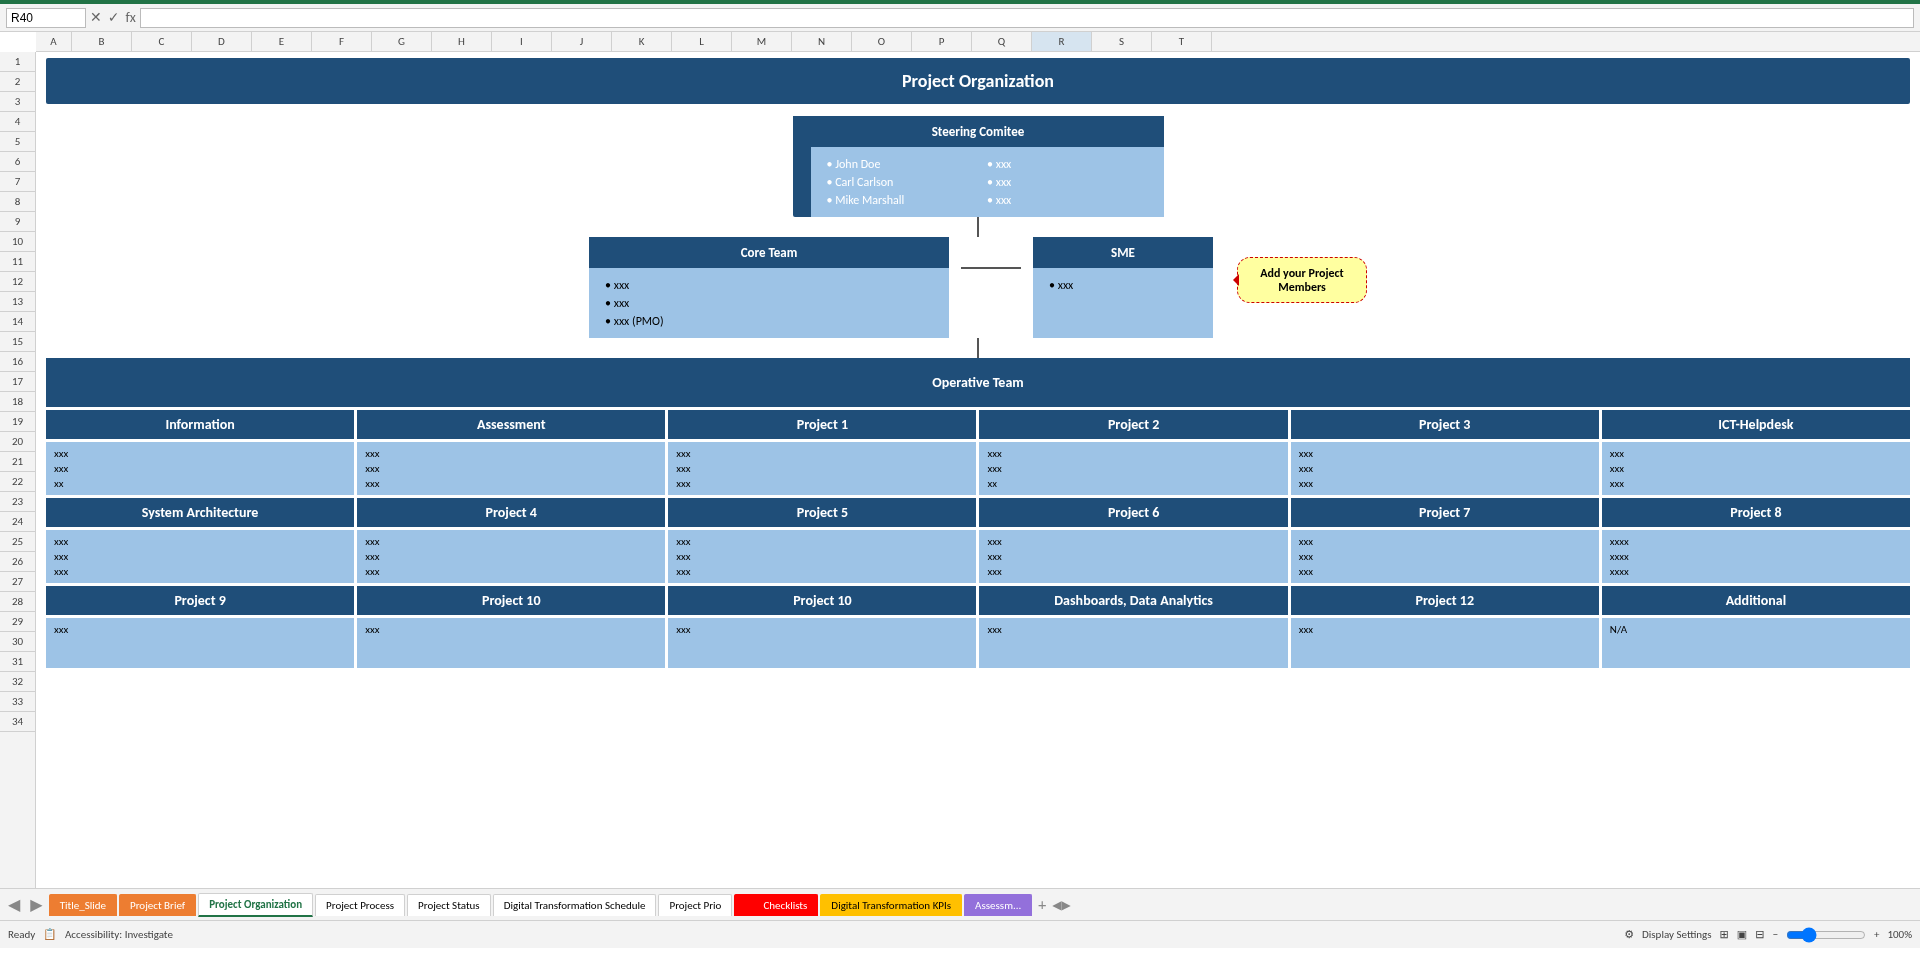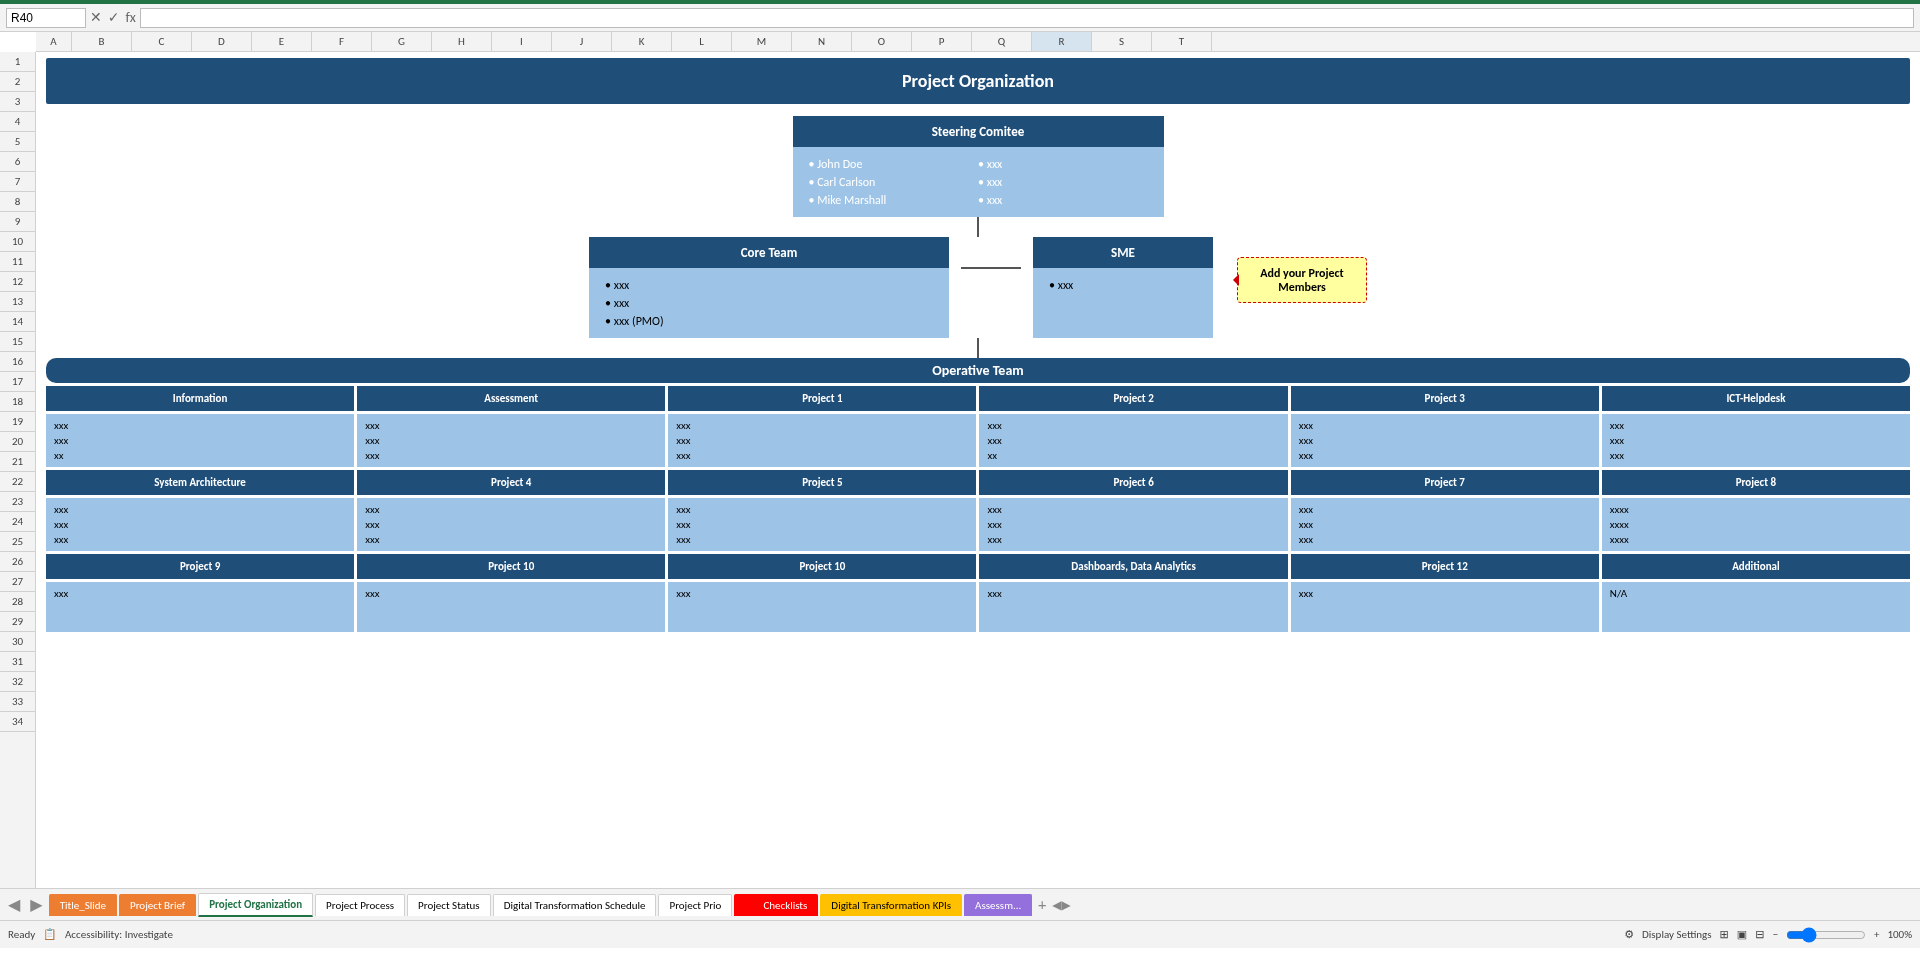--- a/index.html
+++ b/index.html
@@ -19,36 +19,36 @@
 
     
     .main-header { background: #1f4e79; color: #fff; text-align: center; font-size: 18px; font-weight: bold; padding: 12px; margin-bottom: 12px; border-radius: 2px; }
 
     
     .org-chart { display: flex; flex-direction: column; align-items: center; gap: 0; }
 
     
     .steering-box { width: 371px; background: #1f4e79; color: #fff; border-radius: 2px; }
     .box-header { background: #1f4e79; color: #fff; text-align: center; font-weight: bold; padding: 8px; font-size: 13px; }
-    .box-body { background: #9dc3e6; padding: 8px 16px; display: grid; grid-template-columns: 1fr 1fr; }
+    .box-body { background: #9dc3e6; padding: 8px 16px; display: grid; grid-template-columns: 1fr 1fr; margin-left: 18px; }
     .box-body-list { list-style: none; padding: 0; }
     .box-body-list li { padding: 2px 0; font-size: 12px; }
     .box-body-list li::before { content: "• "; }
 
     
     .connector-v { width: 2px; height: 20px; background: #555; margin: 0 auto; }
     .core-team-box { width: 360px; }
 
     
-    .operative-header { background: #1f4e79; color: #fff; text-align: center; font-weight: bold; padding: 4px; font-size: 14px; border-radius: 10px; }
+    .operative-header { background: #1f4e79; color: #fff; text-align: center; font-weight: bold; padding: 16px; font-size: 14px; border-radius: 0; }
 
     
     .team-grid { display: grid; grid-template-columns: repeat(6, 1fr); gap: 3px; margin-top: 3px; }
     .team-col { display: flex; flex-direction: column; gap: 3px; }
-    .team-cell-header { background: #1f4e79; color: #fff; font-weight: bold; text-align: center; padding: 6px 4px; font-size: 11px; }
+    .team-cell-header { background: #1f4e79; color: #fff; font-weight: bold; text-align: center; padding: 6px 4px; font-size: 14px; }
     .team-cell-body { background: #9dc3e6; padding: 4px 8px; font-size: 11px; min-height: 50px; }
     .team-cell-body div { padding: 1px 0; }
 
     
     .bottom-bar { height: 32px; background: #f3f3f3; border-top: 1px solid #d0d0d0; display: flex; align-items: center; padding: 0 4px; gap: 2px; overflow: hidden; }
     .tab { padding: 4px 10px; font-size: 11px; border: 1px solid #d0d0d0; border-bottom: none; cursor: pointer; white-space: nowrap; background: #fff; border-radius: 2px 2px 0 0; }
     .tab.orange { background: #ed7d31; color: #fff; border-color: #ed7d31; }
     .tab.green { background: #fff; color: #217346; font-weight: bold; border-bottom: 2px solid #217346; }
     .tab.red { background: #ff0000; color: #fff; border-color: #ff0000; padding-left: 28px; }
     .tab.gold { background: #ffc000; color: #000; border-color: #ffc000; }
@@ -188,21 +188,21 @@
           <div class="box-header">SME</div>
           <div style="background:#9dc3e6; padding:8px 16px; min-height:70px;">
             <ul class="box-body-list">
               <li>xxx</li>
             </ul>
           </div>
         </div>
 
         <div style="position:relative; margin-left:12px; margin-top:20px;">
           <div style="position:absolute; left:-10px; top:50%; transform:translateY(-50%); width:0; height:0; border:6px solid transparent; border-right-color:#cc0000;"></div>
-          <div style="background:#ffffa0; border:1px dashed #cc0000; padding:8px 12px; font-size:12px; font-weight:bold; border-radius:4px; width:130px; text-align:center;">Add your Project Members</div>
+          <div style="background:#ffffa0; border:1px dashed #cc0000; padding:8px 12px; font-size:12px; font-weight:bold; border-radius:13px; width:130px; text-align:center;">Add your Project Members</div>
         </div>
       </div>
 
       <div class="connector-v"></div>
 
       <div class="operative-wrapper">
         <div class="operative-header">Operative Team</div>
 
         <div class="team-grid">
 

